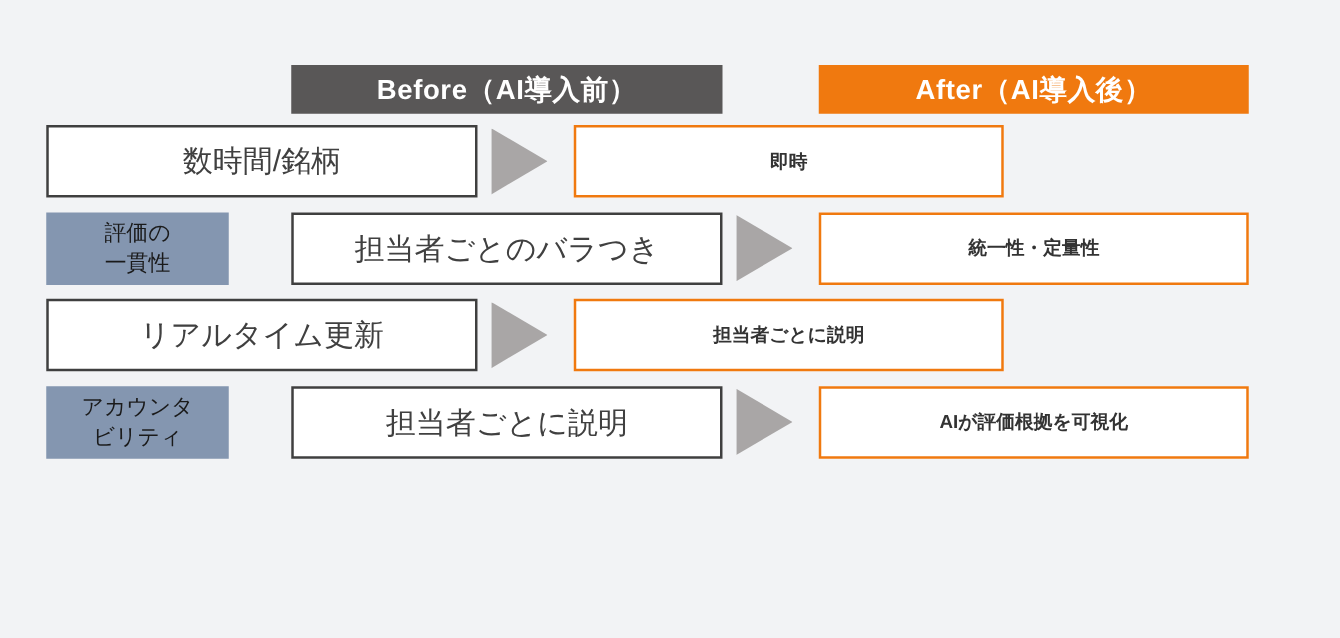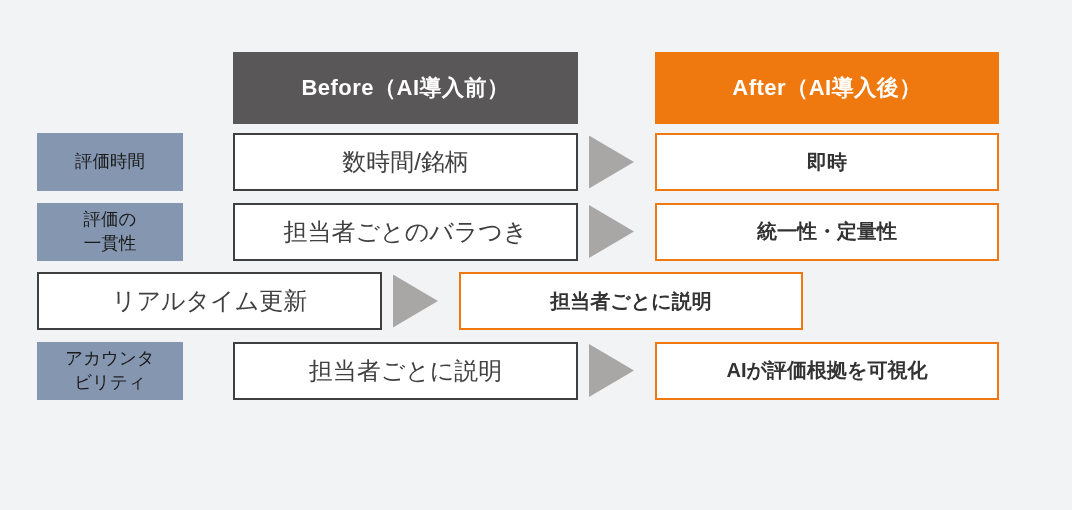--- a/index.html
+++ b/index.html
@@ -23,21 +23,21 @@
     width: 1072px;
     height: 510px;
     background: var(--background);
     overflow: hidden;
   }
   .grid {
     position: absolute;
     left: 37px;
     top: 52px;
   }
-  .hrow { display: flex; height: 72px; margin-bottom: 9px; }
+  .hrow { display: flex; height: 39px; margin-bottom: 9px; }
   .row  { display: flex; height: 58px; margin-bottom: 11.5px; }
   .col-label  { width: 146px; margin-right: 50px; }
   .col-before { width: 345px; }
   .col-arrow  { width: 77px; display: flex; align-items: center; }
   .col-after  { width: 344px; }
   .header {
     height: 100%;
     display: flex;
     align-items: center;
     justify-content: center;
@@ -74,21 +74,21 @@
   }
   .after-box {
     height: 100%;
     width: 100%;
     background: #FFFFFF;
     border: 2px solid var(--after-accent);
     color: var(--after-text);
     display: flex;
     align-items: center;
     justify-content: center;
-    font-size: 20px;
+    font-size: 15px;
     font-weight: bold;
   }
   .arrow {
     width: 45px;
     height: 53px;
     margin-left: 11px;
     background: var(--arrow);
     clip-path: polygon(0 0, 100% 50%, 0 100%);
   }
 </style>
@@ -99,23 +99,20 @@
   <div class="grid">
 
     <div class="hrow">
       <div class="col-label"></div>
       <div class="col-before header before-header">Before（AI導入前）</div>
       <div class="col-arrow"></div>
       <div class="col-after header after-header">After（AI導入後）</div>
     </div>
 
     <div class="row">
-      <div class="col-label">
-          <div class="category-box">評価時間</div>
-        </div>
       <div class="col-before">
           <div class="before-box">数時間/銘柄</div>
         </div>
       <div class="col-arrow">
           <div class="arrow"></div>
         </div>
       <div class="col-after">
           <div class="after-box">即時</div>
         </div>
     </div>

